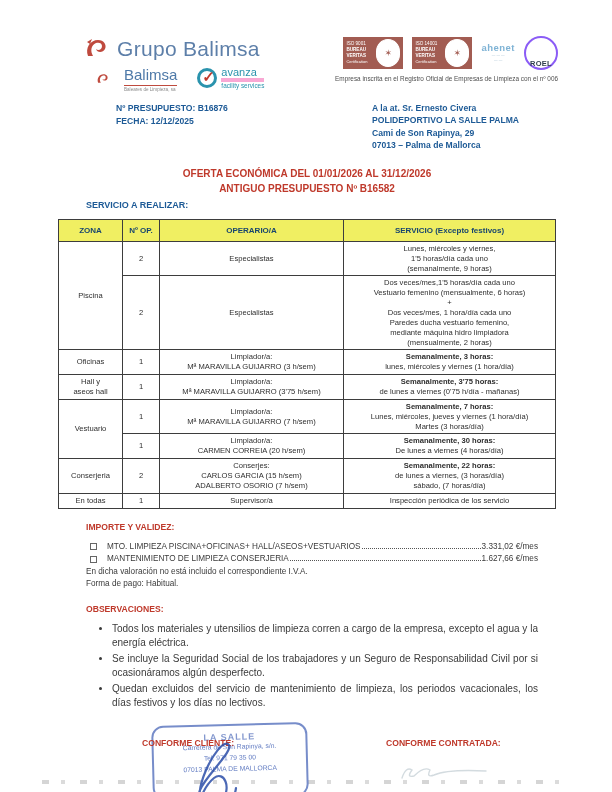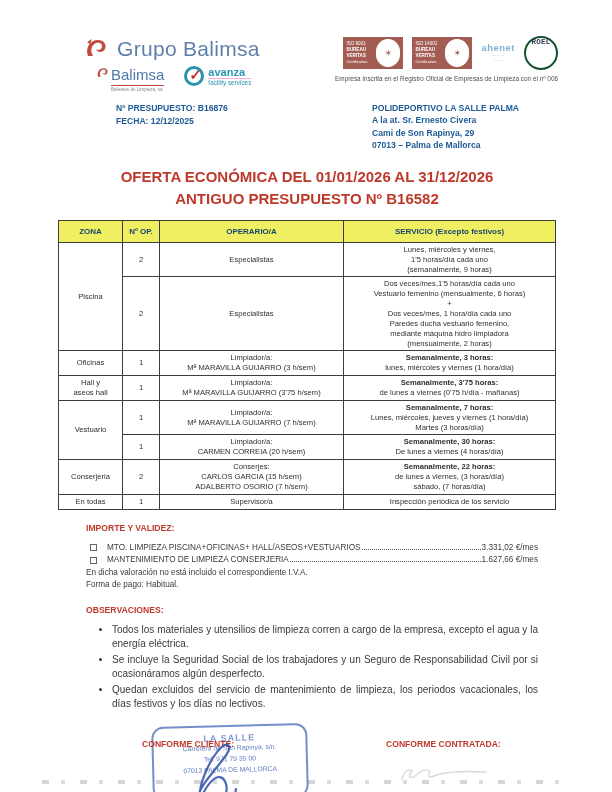--- a/index.html
+++ b/index.html
@@ -6,53 +6,53 @@
   .page{width:612px;height:792px;background:#fff;position:relative;margin:0 auto;
         font-family:"Liberation Sans",sans-serif;color:#333;overflow:hidden;}
   .content{padding:36px 54px 0 56px;}
 
   
   .hdr{display:flex;justify-content:space-between;align-items:flex-start;}
   .logos{width:252px;}
   .logo-grupo{display:flex;align-items:center;gap:7px;margin-left:28px;}
   .logo-grupo .gtxt{font-size:21px;color:#5d7fa9;letter-spacing:.3px;}
   .logo-row2{display:flex;align-items:flex-start;gap:20px;margin-left:40px;margin-top:4px;}
-  .logo-balimsa{display:flex;align-items:flex-start;gap:1px;}
+  .logo-balimsa{display:flex;align-items:center;gap:14px;}
   .logo-balimsa .btxt{font-size:15px;color:#4e79a8;line-height:1;}
   .logo-balimsa .bsub{font-size:4.6px;color:#8a8a8a;margin-top:1px;border-top:1.5px solid #bf4a3e;padding-top:1px;}
   .logo-avanza{display:flex;align-items:center;gap:4px;}
   .avz-circle{width:20px;height:20px;border-radius:50%;border:3px solid #2a93ad;position:relative;box-sizing:border-box;}
   .avz-check{position:absolute;left:2px;top:-3px;color:#c0392b;font-size:15px;font-weight:bold;}
-  .avz-txt{font-size:11px;color:#2a93ad;font-weight:bold;border-bottom:1px solid #f9a8d4;line-height:1.1;}
+  .avz-txt{font-size:11px;color:#2a93ad;font-weight:normal;border-bottom:4px solid #f9a8d4;line-height:1.1;}
   .avz-sub{font-size:6.4px;color:#2a93ad;}
 
   .certs{width:252px;text-align:right;}
   .cert-row{display:flex;justify-content:flex-end;align-items:center;gap:9px;}
   .bv{width:60px;height:32px;background:#a25c52;display:flex;align-items:center;padding:2px 3px;box-sizing:border-box;gap:2px;}
   .bv-lines{color:#fff;text-align:left;line-height:1.3;flex:1;}
   .bv-iso{font-size:4.6px;}
   .bv-name{font-size:4.6px;font-weight:bold;}
   .bv-sub{font-size:4px;}
   .bv-seal{width:22px;height:26px;background:#fff;border-radius:50%/45%;display:flex;align-items:center;justify-content:center;
            color:#a25c52;font-size:9px;border:1px solid #fff;}
   .ahenet{color:#7fb3d5;text-align:center;line-height:1;}
   .ahenet .ah-name{font-size:9.5px;font-weight:bold;letter-spacing:.5px;}
   .ahenet .ah-sub{font-size:3.6px;color:#9cb8cc;margin-top:1px;line-height:1.4;}
-  .roel{width:30px;height:30px;border-radius:50%;border:2px solid #14532d;display:flex;align-items:flex-start;justify-content:center;
-        box-shadow:0 0 0 2px #fff inset;font-family:Liberation Mono, monospace;}
+  .roel{width:30px;height:30px;border-radius:50%;border:2px solid #8b5cf6;display:flex;align-items:flex-end;justify-content:center;
+        box-shadow:0 0 0 2px #fff inset;}
   .roel span{font-size:7.5px;font-weight:bold;color:#2f3e4e;letter-spacing:.3px;}
   .registry{font-size:6.4px;color:#4f4f4f;margin-top:5px;white-space:nowrap;}
 
   
   .info-row{display:flex;margin-top:10px;}
   .quote-col{margin-left:60px;color:#1d5a96;font-weight:bold;font-size:8.6px;line-height:1.55;}
   .client-col{margin-left:auto;margin-right:8px;color:#1d5a96;font-weight:bold;font-size:8.6px;line-height:1.45;width:178px;}
 
   
-  .title{margin-top:14px;text-align:center;color:#bf392b;font-weight:bold;font-size:15px;line-height:1.5;}
+  .title{margin-top:14px;text-align:center;color:#bf392b;font-weight:bold;font-size:10px;line-height:1.5;}
   .svc-heading{margin-top:4px;margin-left:30px;color:#1d5a96;font-weight:bold;font-size:9px;}
 
   
   table.svc{border-collapse:collapse;table-layout:fixed;width:497px;margin-top:9px;margin-left:2px;font-size:7.6px;}
   table.svc th{background:#f0ef62;color:#17456f;font-weight:bold;border:1.3px solid #3d3d3d;padding:6px 2px;font-size:8px;}
   table.svc td{border:1.3px solid #3d3d3d;padding:2px 3px;text-align:center;color:#2e2e2e;line-height:1.3;vertical-align:middle;}
   .multiline{white-space:pre-line;}
   .sbold{font-weight:bold;display:block;white-space:pre-line;}
 
   
@@ -150,32 +150,33 @@
         <div class="registry">Empresa inscrita en el Registro Oficial de Empresas de Limpieza con el nº 006</div>
       </div>
     </div>
 
     <div class="info-row">
       <div class="quote-col">
         <div>Nº PRESUPUESTO: B16876</div>
         <div>FECHA: 12/12/2025</div>
       </div>
       <div class="client-col">
+        <div>A la at. Sr. Ernesto Civera</div>
         <div>POLIDEPORTIVO LA SALLE PALMA</div>
-        <div>A la at. Sr. Ernesto Civera</div>
         <div>Cami de Son Rapinya, 29</div>
         <div>07013 – Palma de Mallorca</div>
       </div>
     </div>
 
     <div class="title">
       <div>OFERTA ECONÓMICA DEL 01/01/2026 AL 31/12/2026</div>
       <div>ANTIGUO PRESUPUESTO Nº B16582</div>
     </div>
 
+    <div class="svc-heading">SERVICIO A REALIZAR:</div>
 
     <table class="svc">
       <colgroup>
           <col style="width:64px">
           <col style="width:37px">
           <col style="width:184px">
           <col style="width:212px">
         </colgroup>
       <tbody>
           <tr>

